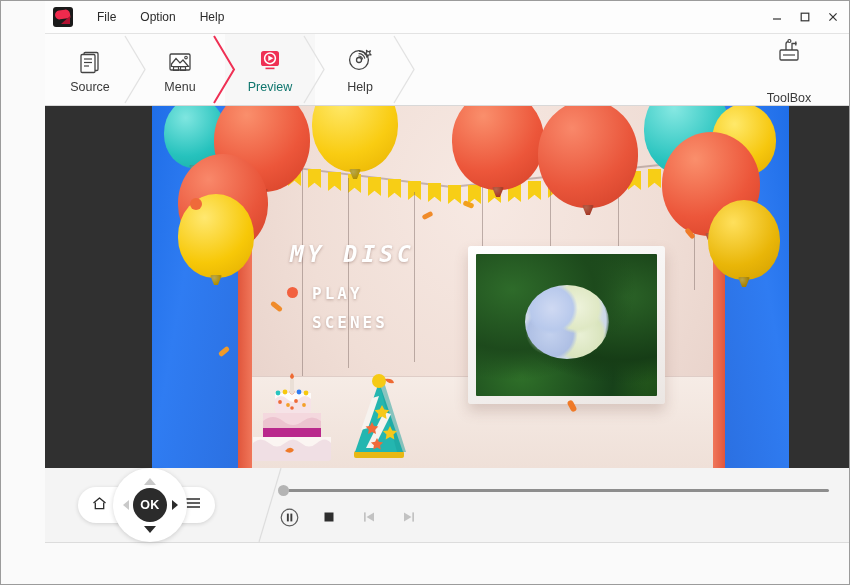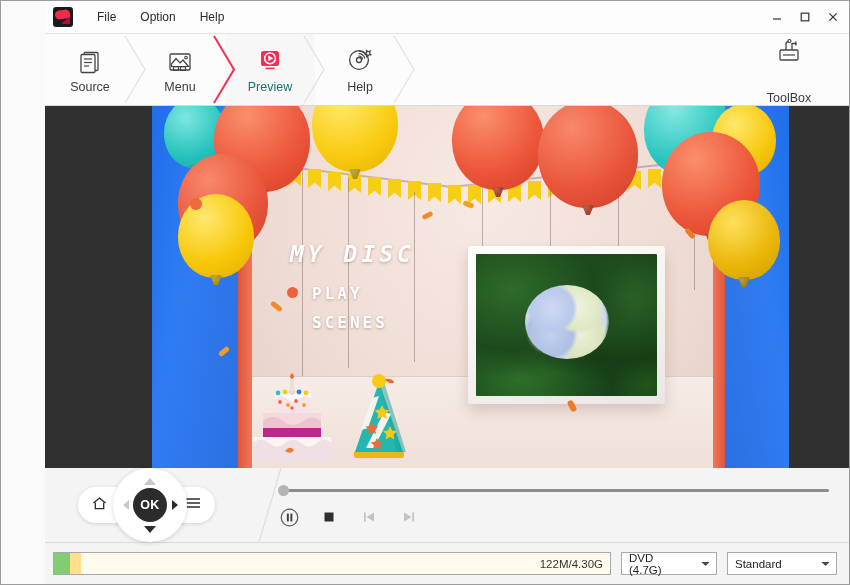--- a/index.html
+++ b/index.html
@@ -541,39 +541,14 @@
           <svg width="16" height="16" viewBox="0 0 16 16">
             <rect x="11.3" y="3.4" width="1.7" height="9.2" fill="#c2c2c2"></rect>
             <path d="M3 3.4 L3 12.6 L10.5 8 Z" fill="#c2c2c2"></path>
           </svg>
         </div>
       </div>
 
     </div>
   </div>
 
-  <div class="status">
-    <div class="capacity">
-      <div class="cap-green"></div>
-      <div class="cap-yellow"></div>
-      <div class="captext">122M/4.30G</div>
-    </div>
-
-    <div class="sel sel-disc">
-      <div class="selv">DVD (4.7G)</div>
-      <div class="caret">
-        <svg class="caretsvg" width="9" height="6" viewBox="0 0 9 6">
-            <path d="M0.5 1 L4.5 5 L8.5 1 Z" fill="#444"></path>
-          </svg>
-      </div>
-    </div>
-
-    <div class="sel sel-qual">
-      <div class="selv">Standard</div>
-      <div class="caret">
-        <svg class="caretsvg" width="9" height="6" viewBox="0 0 9 6">
-            <path d="M0.5 1 L4.5 5 L8.5 1 Z" fill="#444"></path>
-          </svg>
-      </div>
-    </div>
-  </div>
 
 </div>
 
 </body></html>

